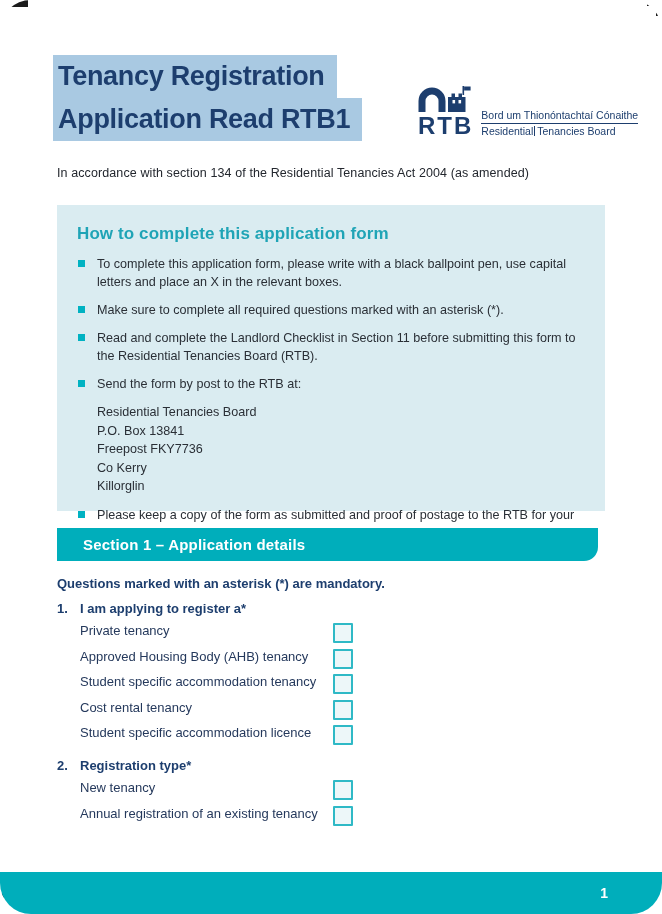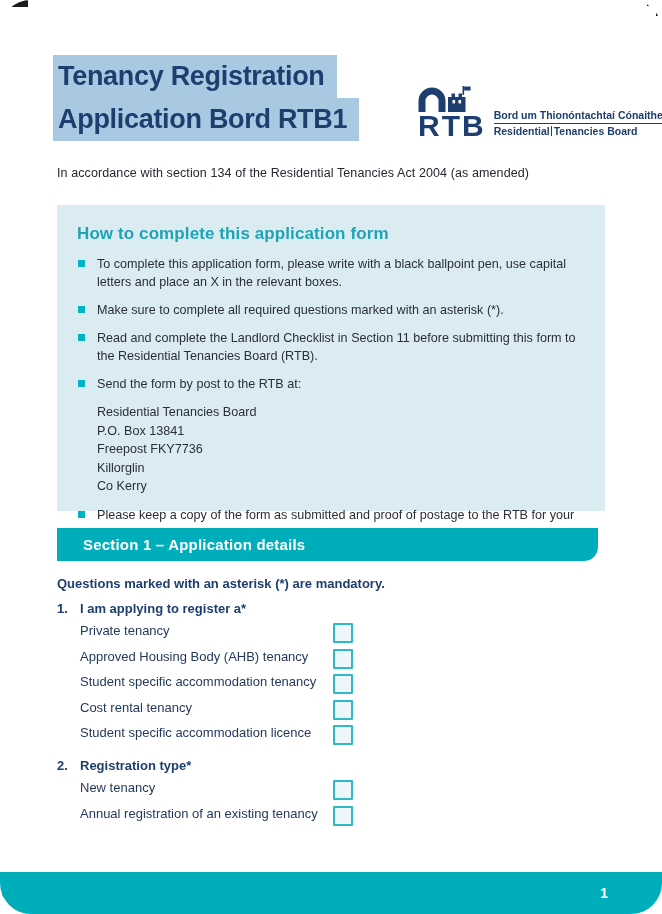--- a/index.html
+++ b/index.html
@@ -22,25 +22,25 @@
     display:table; background:#a9c9e2; color:#1d3e6e;
     font-size:27px; font-weight:bold; line-height:36px;
     padding:3px 12px 4px 5px; letter-spacing:-0.3px; white-space:nowrap;
   }
 
   
   .logo { position:absolute; left:418px; top:86px; }
   .logo-inner { display:flex; align-items:flex-end; }
   .logo-left { display:flex; flex-direction:column; align-items:flex-start; }
   .logo-acronym {
-    color:#1d3e6e; font-weight:bold; font-size:30px; line-height:28px;
+    color:#1d3e6e; font-weight:bold; font-size:24px; line-height:28px;
     letter-spacing:2px;
   }
   .logo-names {
-    margin-left:8px; margin-bottom:2px; color:#1d3e6e; font-weight:bold;
+    margin-left:8px; margin-bottom:2px; color:#1d3e6e; font-weight:normal;
     font-size:10.5px; line-height:13px; white-space:nowrap;
   }
   .logo-irish { display:block; border-bottom:1.5px solid #1d3e6e; padding-bottom:1px; }
   .logo-english { display:block; padding-top:1px; }
   .logo-divider { display:inline-block; width:1px; height:10px; background:#1d3e6e; margin:0 2px -1px 1px; }
 
   .subtitle {
     position:absolute; left:57px; top:166px; width:560px;
     font-size:12.5px; color:#23272e; letter-spacing:0.1px;
   }
@@ -96,21 +96,21 @@
 
 <div class="page">
 
   <div class="mark mark-tl"></div>
   <div class="mark mark-tr-h"></div>
   <div class="mark mark-tr-v"></div>
   <div class="mark mark-bl"></div>
 
   <div class="title-block">
     <span class="title-line">Tenancy Registration</span>
-    <span class="title-line">Application Bord RTB1</span>
+    <span class="title-line">Application Read RTB1</span>
   </div>
 
   <div class="logo">
     <div class="logo-inner">
       <div class="logo-left">
         <svg width="54" height="26" viewBox="0 0 54 26">
           <path d="M4 26 V15 a10 10 0 0 1 20 0 V26" fill="none" stroke="#1d3e6e" stroke-width="7"></path>
           <path d="M30 26 V11 h3.5 V7.5 h3.5 V11 h3.5 V7.5 h3.5 V11 h3.5 V26 Z" fill="#1d3e6e"></path>
           <rect x="44.5" y="0" width="1.6" height="9" fill="#1d3e6e"></rect>
           <path d="M46.1 0.5 h6.5 v4 h-6.5 Z" fill="#1d3e6e"></path>
@@ -145,22 +145,22 @@
     </div>
     <div class="bullet">
       <span class="bullet-sq"></span>
       <span class="bullet-text">Send the form by post to the RTB at:</span>
     </div>
 
     <div class="address">
       <div>Residential Tenancies Board</div>
       <div>P.O. Box 13841</div>
       <div>Freepost FKY7736</div>
+      <div>Co Kerry</div>
       <div>Killorglin</div>
-      <div>Co Kerry</div>
     </div>
 
     <div class="bullet">
       <span class="bullet-sq"></span>
       <span class="bullet-text">Please keep a copy of the form as submitted and proof of postage to the RTB for your own records.</span>
     </div>
   </div>
 
   <div class="section-bar">
     <span>Section 1 – Application details</span>

